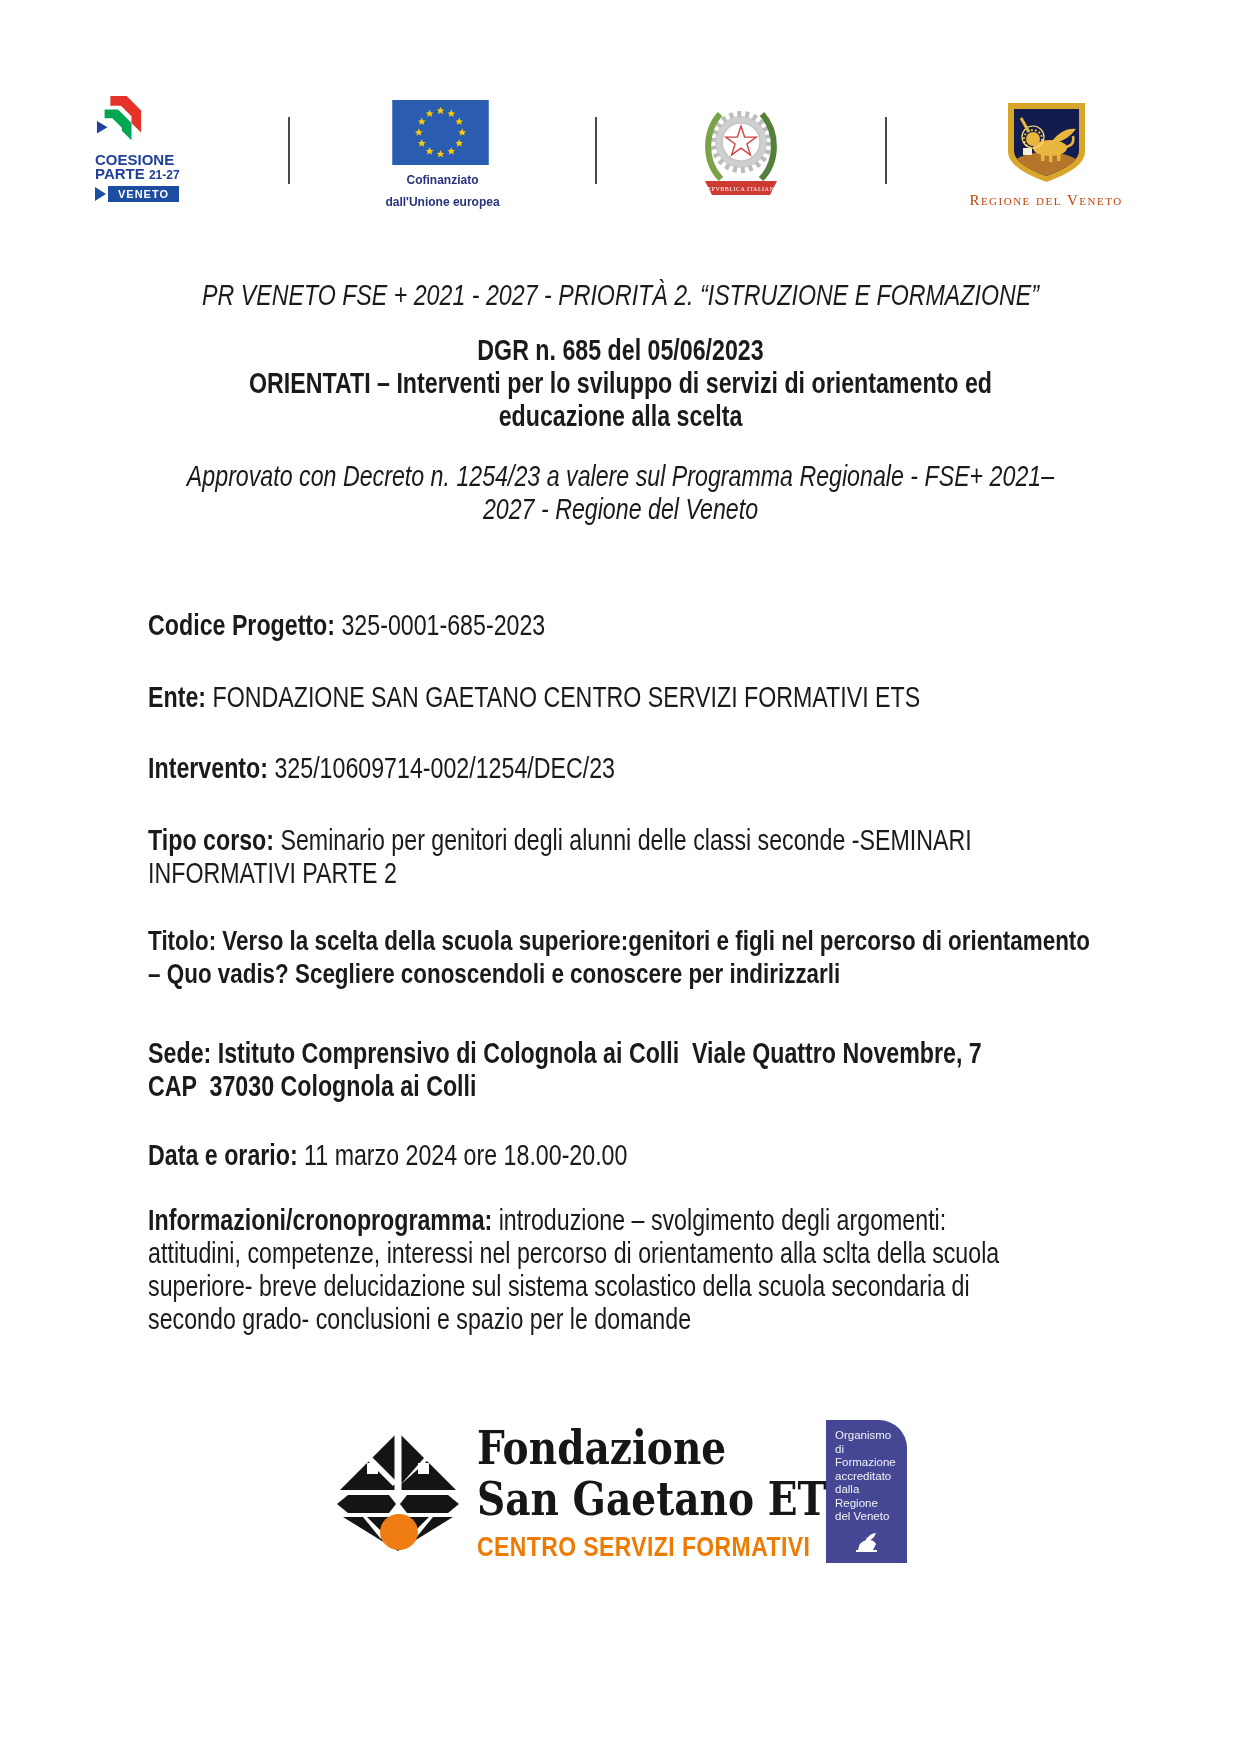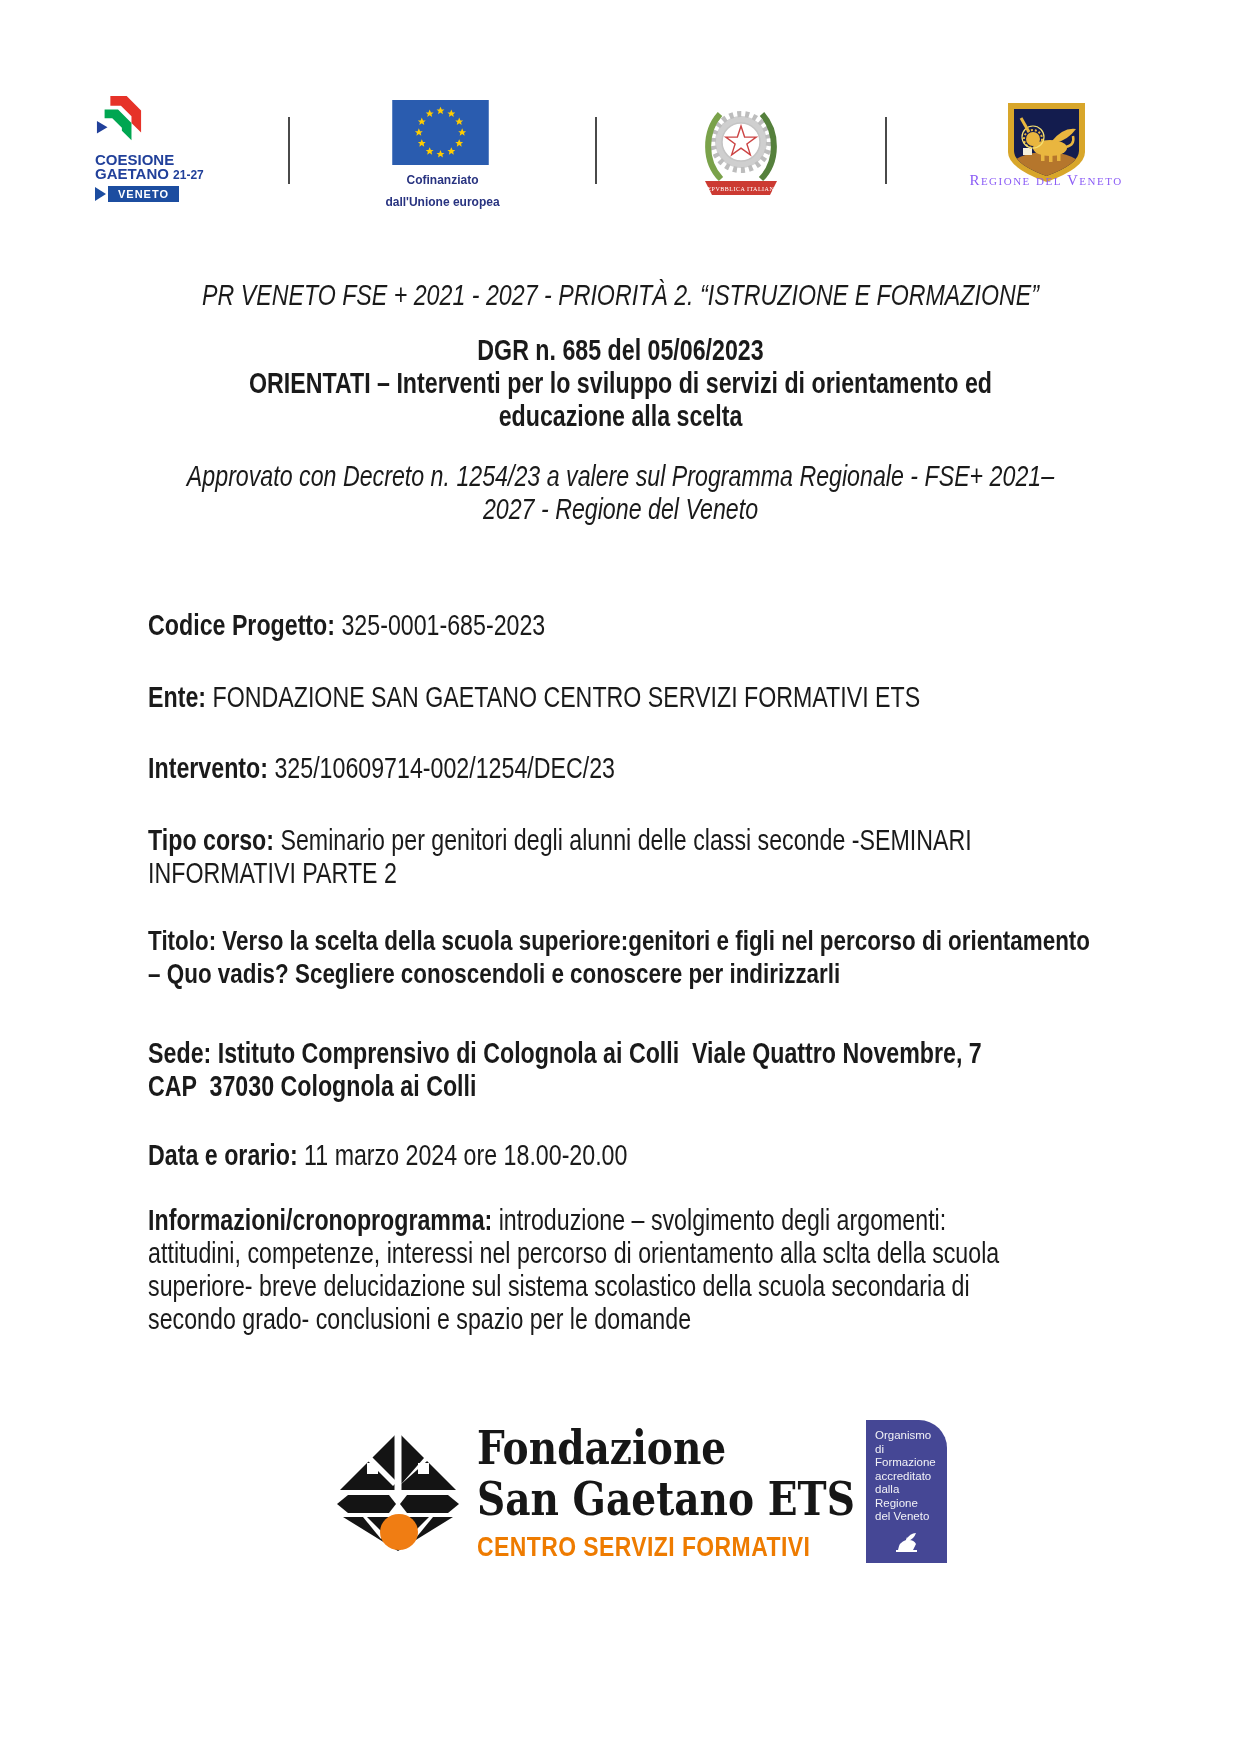--- a/index.html
+++ b/index.html
@@ -14,60 +14,60 @@
   .coesione-band{position:relative;margin-top:4px;width:84px;height:17px;}
   .coesione-band .tri{position:absolute;left:0;top:1px;width:0;height:0;
         border-top:7.5px solid transparent;border-bottom:7.5px solid transparent;border-left:11px solid #1c4da0;}
   .coesione-band .bar{position:absolute;left:13px;top:0;right:0;height:16px;background:#1c4da0;
         color:#fff;font-weight:bold;font-size:11px;letter-spacing:1px;text-align:center;line-height:17px;}
   .eu{position:absolute;left:392px;top:100px;}
   .eu-caption{position:absolute;left:370px;top:169px;width:145px;text-align:center;
         color:#283380;font-weight:bold;font-size:12px;line-height:22px;white-space:pre-wrap;}
   .italy{position:absolute;left:695px;top:99px;}
   .veneto{position:absolute;left:1003px;top:98px;}
-  .veneto-caption{position:absolute;left:956px;top:172px;width:180px;text-align:center;
+  .veneto-caption{position:absolute;left:956px;top:192px;width:180px;text-align:center;
         font-family:"Liberation Serif",serif;font-variant:small-caps;font-size:15px;
-        letter-spacing:1.5px;color:#8b5cf6;}
+        letter-spacing:1.5px;color:#c2410c;}
 
   
   .textscale{position:absolute;left:-155px;top:0;width:1551px;height:1400px;
         transform:scaleX(0.8);transform-origin:50% 0;}
   .p{position:absolute;font-size:29px;line-height:33px;white-space:pre-wrap;}
   .heading{left:0;width:1551px;text-align:center;}
   .field{left:185px;width:1310px;text-align:left;}
   .lbl{font-weight:bold;}
   .it{font-style:italic;}
   .b{font-weight:bold;}
   .bv .val{font-weight:bold;}
 
   
   .fsg-mark{position:absolute;left:333px;top:1430px;}
   .fsg-line{position:absolute;left:477px;transform:scaleX(0.85);transform-origin:left top;white-space:nowrap;}
   .fsg-name{font-family:"DejaVu Serif",serif;font-weight:bold;font-size:46px;line-height:48px;color:#161616;}
   .fsg-tag{font-family:"Liberation Sans",sans-serif;font-weight:bold;font-size:27px;color:#ee7b00;letter-spacing:0.5px;}
-  .badge{position:absolute;left:866px;top:1420px;width:81px;height:143px;background:#454795;
+  .badge{position:absolute;left:826px;top:1420px;width:81px;height:143px;background:#454795;
         border-radius:0 28px 0 0;}
   .badge-text{position:absolute;left:9px;top:9px;right:4px;color:#f2f2f6;font-size:11.5px;
         line-height:13.5px;white-space:pre-wrap;}
   .badge-lion{position:absolute;left:50%;bottom:5px;transform:translateX(-50%);}
 </style>
 </head>
 <body>
 
 <div class="page">
 
   <div class="coesione">
     <svg width="48" height="54" viewBox="0 0 50 54">
       <path d="M16,0 L33,0 L48,15 L48,38 L38,28 L38,21 L27,10 L16,10 Z" fill="#e63228"></path>
       <path d="M10,14 L24,14 L38,28 L38,46 L28,36 L28,33 L18,23 L10,23 Z" fill="#00a651"></path>
       <path d="M2,26 L13,32.5 L2,39 Z" fill="#21409a"></path>
     </svg>
     <div class="words">
       <div>COESIONE</div>
-      <div><span>GAETANO</span>
+      <div><span>PARTE</span>
            <span class="yrs">21-27</span></div>
     </div>
     <div class="coesione-band">
       <div class="tri"></div>
       <div class="bar">VENETO</div>
     </div>
   </div>
 
   <div class="hdr-divider" style="left:288px"></div>
 

